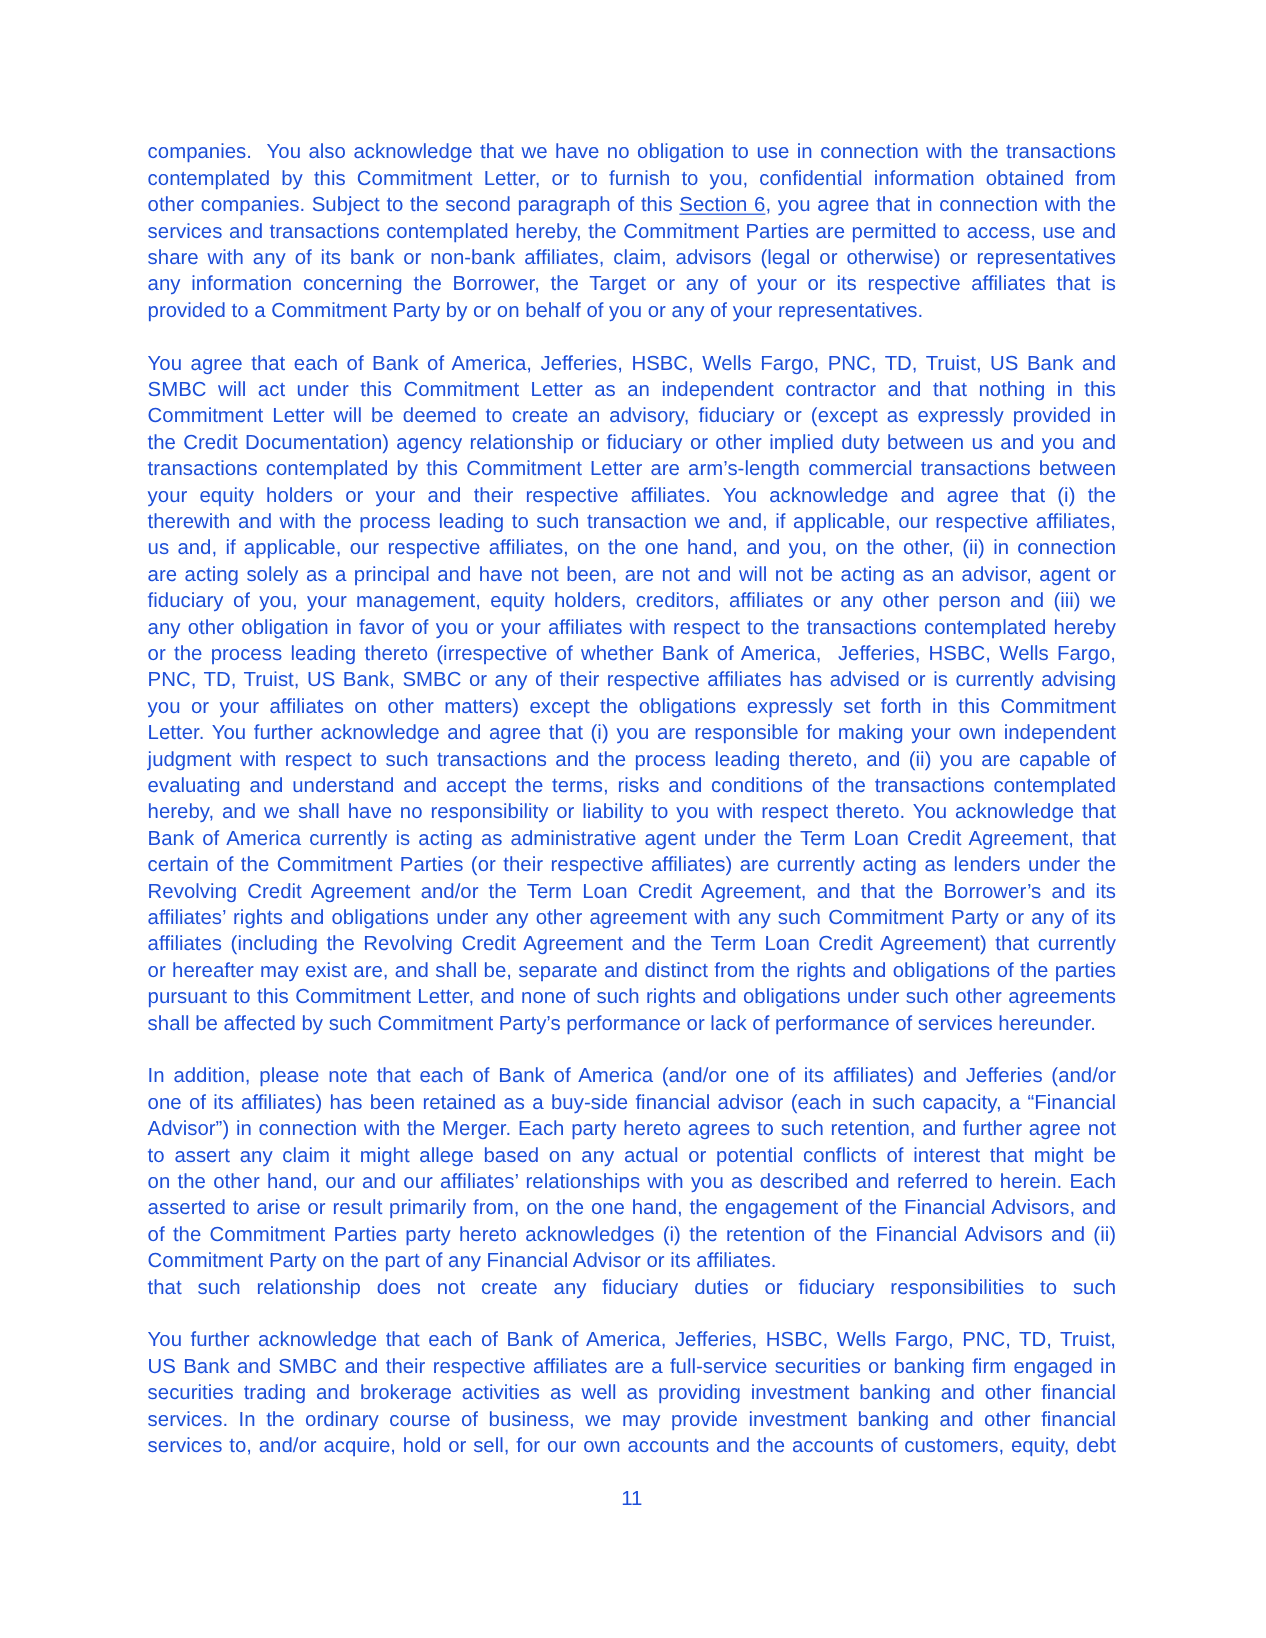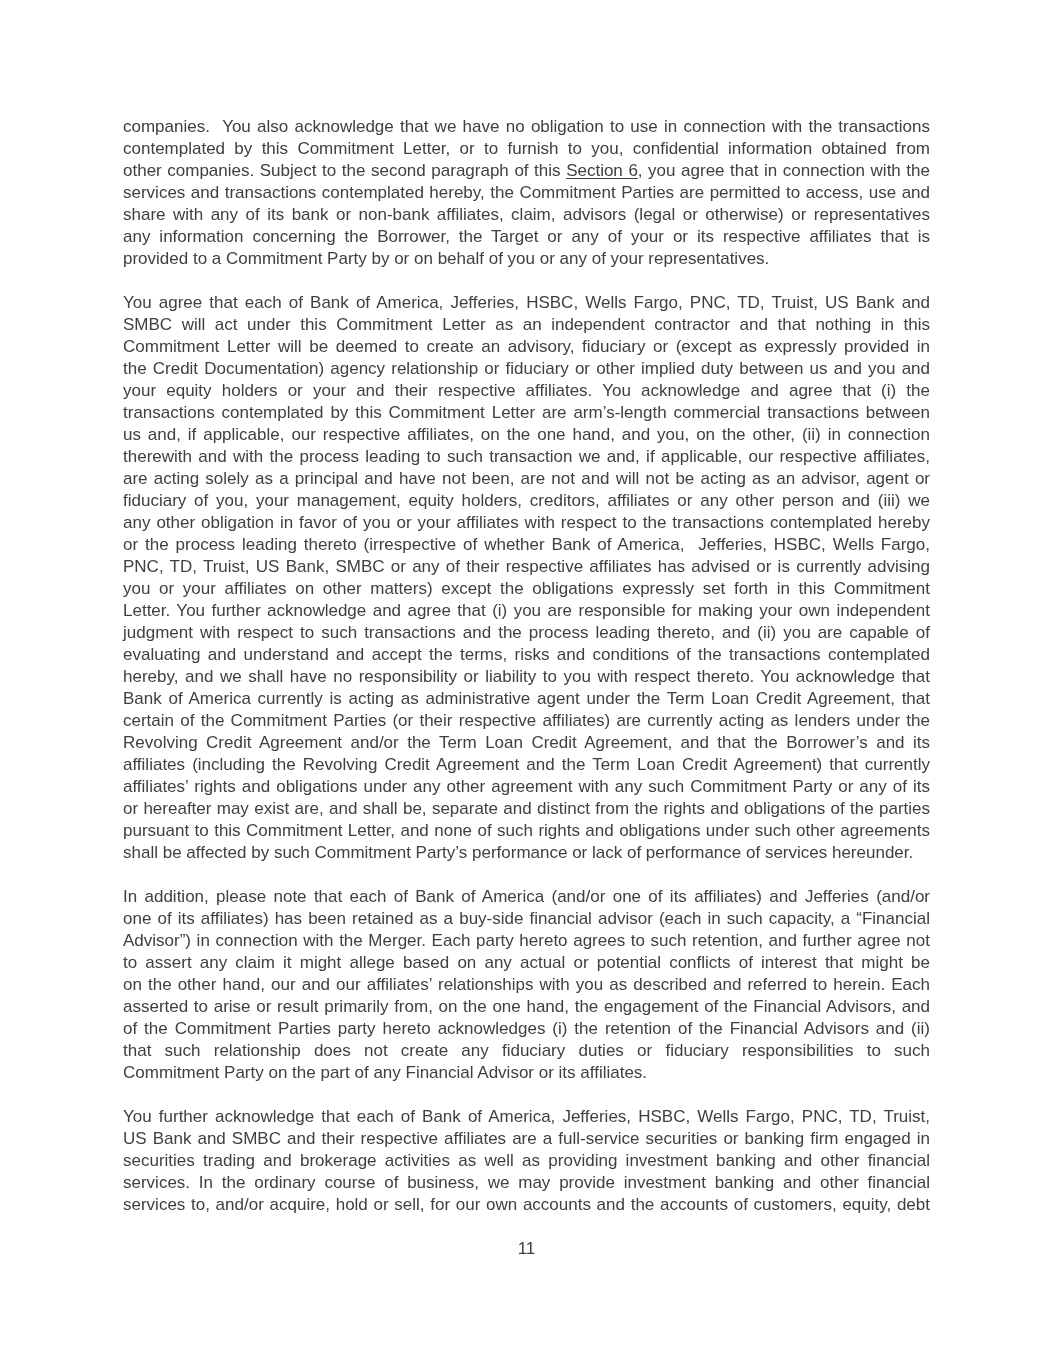--- a/index.html
+++ b/index.html
@@ -6,21 +6,21 @@
     margin: 0;
     padding: 0;
     background: #ffffff;
   }
   .page {
     position: relative;
     width: 1055px;
     height: 1365px;
     background: #ffffff;
     font-family: "Liberation Sans", "DejaVu Sans", sans-serif;
-    color: #404040;
+    color: #1d4ed8;
     box-sizing: border-box;
     padding: 116px 125px 0 123px;
     overflow: hidden;
   }
   .doc-body {
     width: 807px;
   }
   .paragraph {
     margin: 0 0 22px 0;
   }
@@ -57,53 +57,53 @@
         <div class="line"><span>services and transactions contemplated hereby, the Commitment Parties are permitted to access, use and</span></div>
         <div class="line"><span>share with any of its bank or non-bank affiliates, claim, advisors (legal or otherwise) or representatives</span></div>
         <div class="line"><span>any information concerning the Borrower, the Target or any of your or its respective affiliates that is</span></div>
         <div class="line last"><span>provided to a Commitment Party by or on behalf of you or any of your representatives.</span></div>
       </div>
       <div class="paragraph">
         <div class="line"><span>You agree that each of Bank of America, Jefferies, HSBC, Wells Fargo, PNC, TD, Truist, US Bank and</span></div>
         <div class="line"><span>SMBC will act under this Commitment Letter as an independent contractor and that nothing in this</span></div>
         <div class="line"><span>Commitment Letter will be deemed to create an advisory, fiduciary or (except as expressly provided in</span></div>
         <div class="line"><span>the Credit Documentation) agency relationship or fiduciary or other implied duty between us and you and</span></div>
+        <div class="line"><span>transactions contemplated by this Commitment Letter are arm’s-length commercial transactions between</span></div>
         <div class="line"><span>your equity holders or your and their respective affiliates. You acknowledge and agree that (i) the</span></div>
-        <div class="line"><span>transactions contemplated by this Commitment Letter are arm’s-length commercial transactions between</span></div>
+        <div class="line"><span>therewith and with the process leading to such transaction we and, if applicable, our respective affiliates,</span></div>
         <div class="line"><span>us and, if applicable, our respective affiliates, on the one hand, and you, on the other, (ii) in connection</span></div>
-        <div class="line"><span>therewith and with the process leading to such transaction we and, if applicable, our respective affiliates,</span></div>
         <div class="line"><span>are acting solely as a principal and have not been, are not and will not be acting as an advisor, agent or</span></div>
         <div class="line"><span>fiduciary of you, your management, equity holders, creditors, affiliates or any other person and (iii) we</span></div>
         <div class="line"><span>any other obligation in favor of you or your affiliates with respect to the transactions contemplated hereby</span></div>
         <div class="line"><span>or the process leading thereto (irrespective of whether Bank of America,&nbsp; Jefferies, HSBC, Wells Fargo,</span></div>
         <div class="line"><span>PNC, TD, Truist, US Bank, SMBC or any of their respective affiliates has advised or is currently advising</span></div>
         <div class="line"><span>you or your affiliates on other matters) except the obligations expressly set forth in this Commitment</span></div>
         <div class="line"><span>Letter. You further acknowledge and agree that (i) you are responsible for making your own independent</span></div>
         <div class="line"><span>judgment with respect to such transactions and the process leading thereto, and (ii) you are capable of</span></div>
         <div class="line"><span>evaluating and understand and accept the terms, risks and conditions of the transactions contemplated</span></div>
         <div class="line"><span>hereby, and we shall have no responsibility or liability to you with respect thereto. You acknowledge that</span></div>
         <div class="line"><span>Bank of America currently is acting as administrative agent under the Term Loan Credit Agreement, that</span></div>
         <div class="line"><span>certain of the Commitment Parties (or their respective affiliates) are currently acting as lenders under the</span></div>
         <div class="line"><span>Revolving Credit Agreement and/or the Term Loan Credit Agreement, and that the Borrower’s and its</span></div>
+        <div class="line"><span>affiliates’ rights and obligations under any other agreement with any such Commitment Party or any of its</span></div>
         <div class="line"><span>affiliates (including the Revolving Credit Agreement and the Term Loan Credit Agreement) that currently</span></div>
-        <div class="line"><span>affiliates’ rights and obligations under any other agreement with any such Commitment Party or any of its</span></div>
         <div class="line"><span>or hereafter may exist are, and shall be, separate and distinct from the rights and obligations of the parties</span></div>
         <div class="line"><span>pursuant to this Commitment Letter, and none of such rights and obligations under such other agreements</span></div>
         <div class="line last"><span>shall be affected by such Commitment Party’s performance or lack of performance of services hereunder.</span></div>
       </div>
       <div class="paragraph">
         <div class="line"><span>In addition, please note that each of Bank of America (and/or one of its affiliates) and Jefferies (and/or</span></div>
         <div class="line"><span>one of its affiliates) has been retained as a buy-side financial advisor (each in such capacity, a “Financial</span></div>
         <div class="line"><span>Advisor”) in connection with the Merger. Each party hereto agrees to such retention, and further agree not</span></div>
         <div class="line"><span>to assert any claim it might allege based on any actual or potential conflicts of interest that might be</span></div>
         <div class="line"><span>on the other hand, our and our affiliates’ relationships with you as described and referred to herein. Each</span></div>
         <div class="line"><span>asserted to arise or result primarily from, on the one hand, the engagement of the Financial Advisors, and</span></div>
         <div class="line"><span>of the Commitment Parties party hereto acknowledges (i) the retention of the Financial Advisors and (ii)</span></div>
+        <div class="line last"><span>Commitment Party on the part of any Financial Advisor or its affiliates.</span></div>
         <div class="line"><span>that such relationship does not create any fiduciary duties or fiduciary responsibilities to such</span></div>
-        <div class="line last"><span>Commitment Party on the part of any Financial Advisor or its affiliates.</span></div>
       </div>
       <div class="paragraph">
         <div class="line"><span>You further acknowledge that each of Bank of America, Jefferies, HSBC, Wells Fargo, PNC, TD, Truist,</span></div>
         <div class="line"><span>US Bank and SMBC and their respective affiliates are a full-service securities or banking firm engaged in</span></div>
         <div class="line"><span>securities trading and brokerage activities as well as providing investment banking and other financial</span></div>
         <div class="line"><span>services. In the ordinary course of business, we may provide investment banking and other financial</span></div>
         <div class="line"><span>services to, and/or acquire, hold or sell, for our own accounts and the accounts of customers, equity, debt</span></div>
       </div>
     </div>
   <div class="page-number">11</div>

